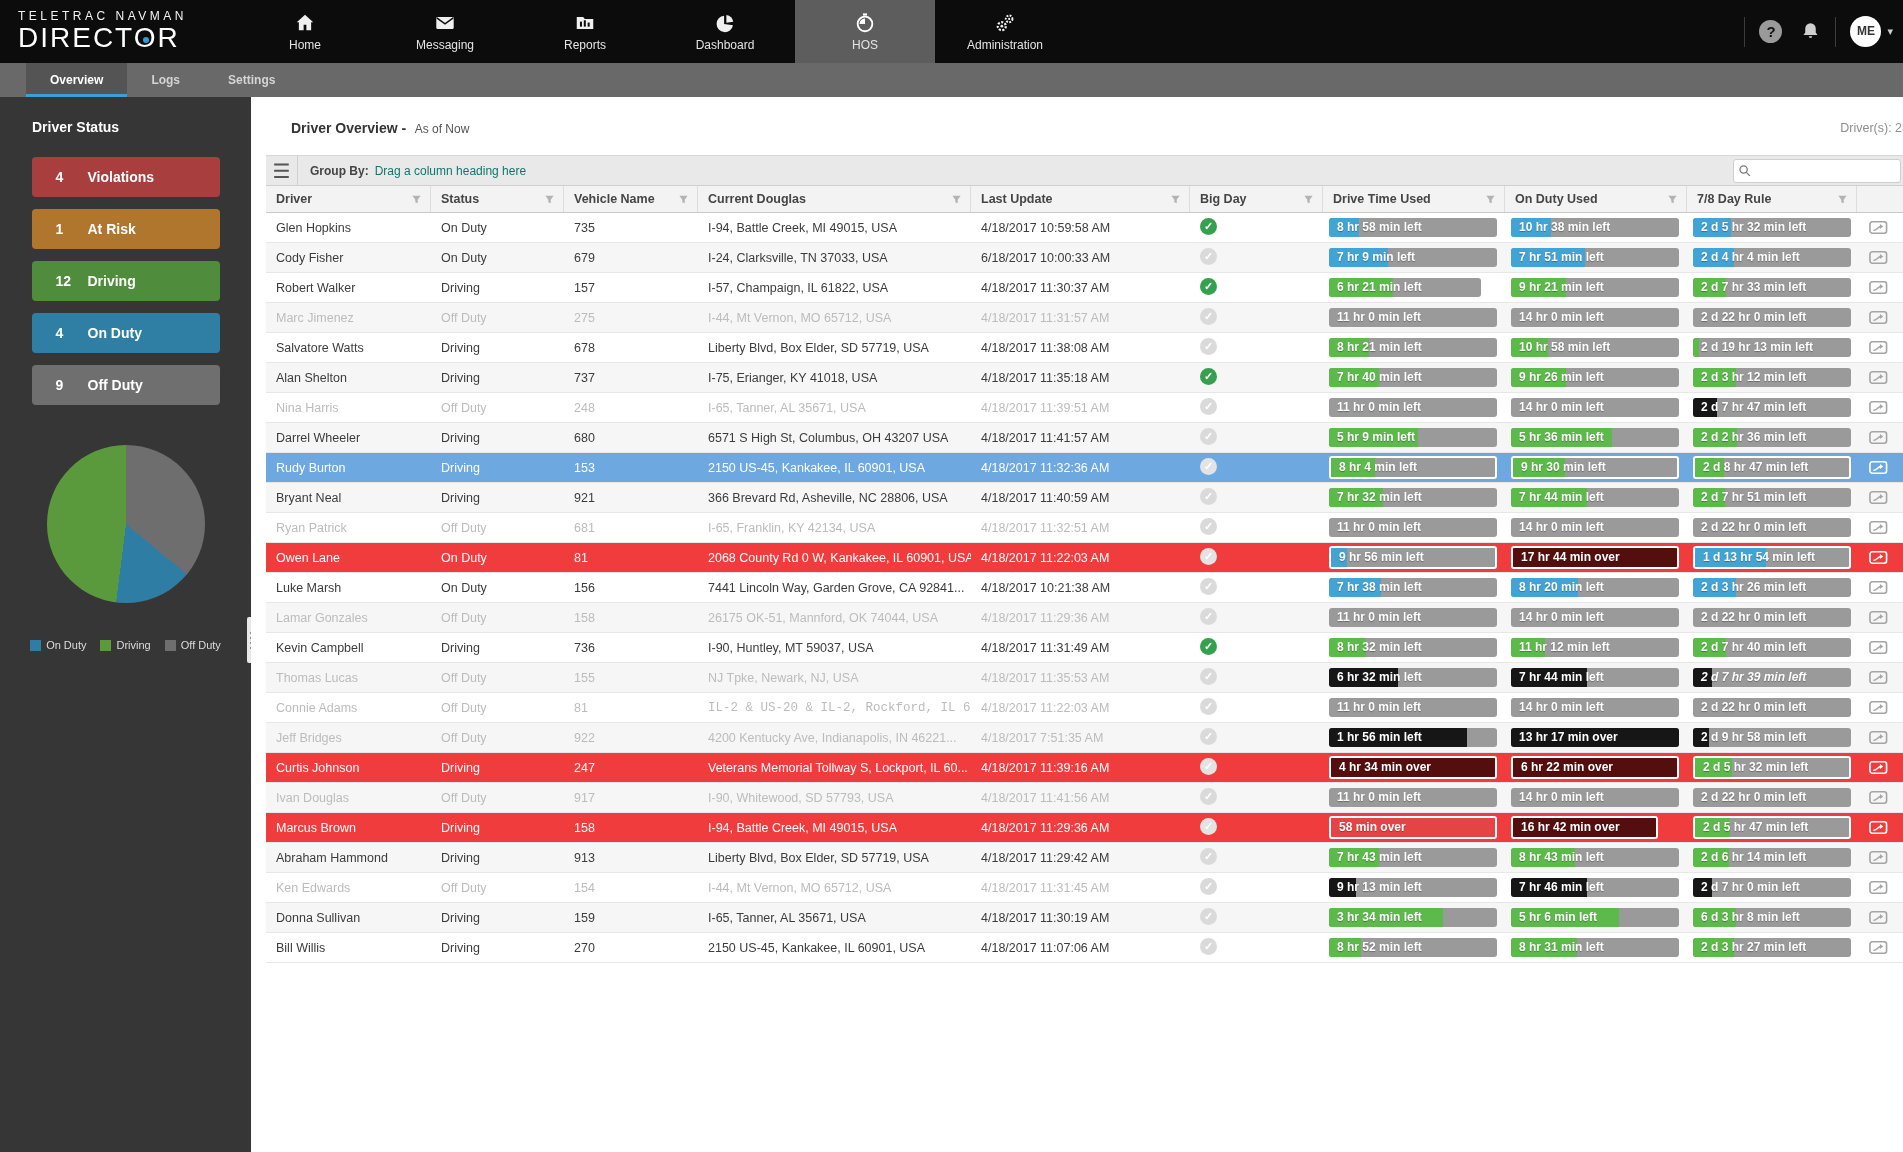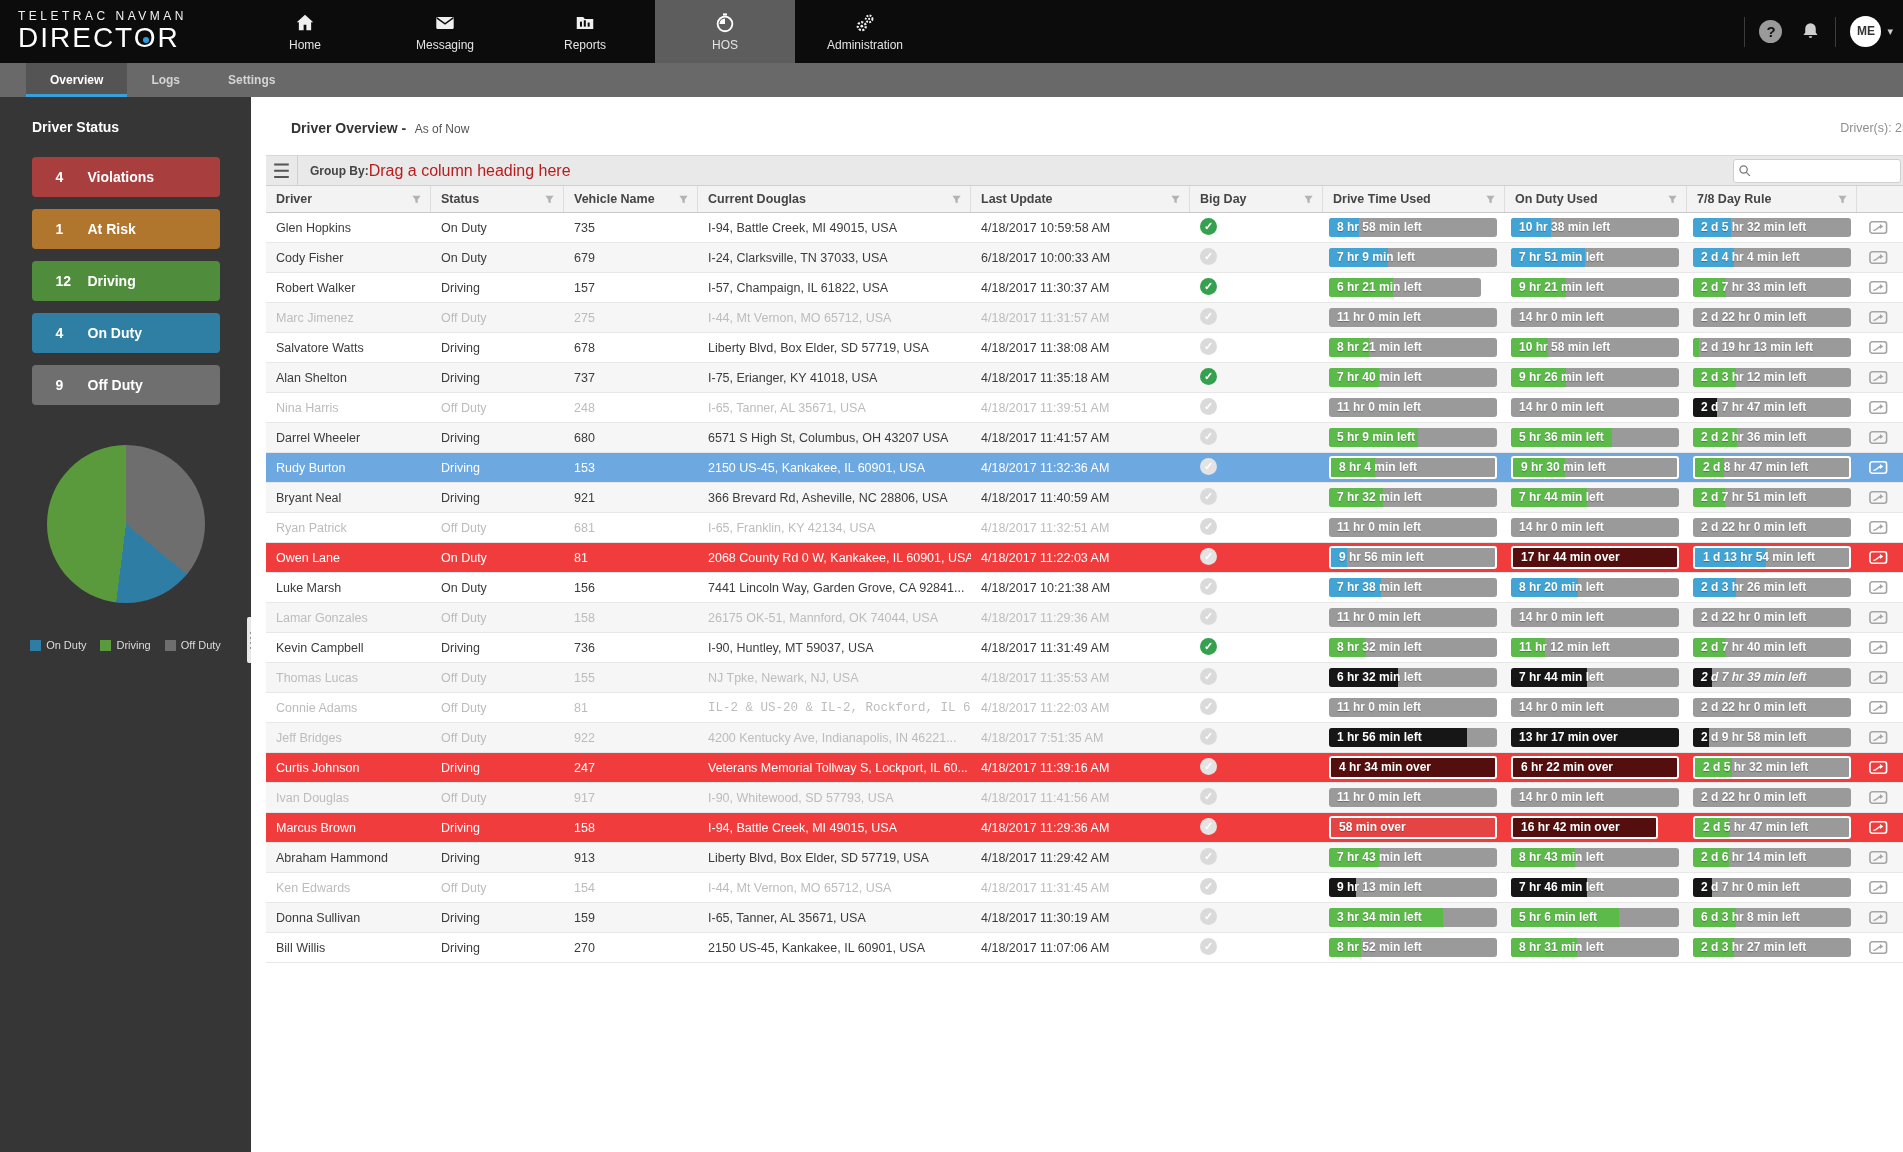--- a/index.html
+++ b/index.html
@@ -61,21 +61,21 @@
   .page-title-suffix { font-size:12px; color:#555; margin-left:4px; }
   .drivers-count { position:absolute; right:-6px; top:24px; font-size:12.5px; color:#8f8f8f; }
 
   .grid { margin:12px 0 0 15px; border-top:1px solid #d6d6d6; }
   .groupbar { height:30px; background:#e9e9e9; border-bottom:1px solid #cfcfcf;
     display:flex; align-items:center; position:relative; }
   .menu-box { width:32px; height:30px; border-right:1px solid #cfcfcf; display:flex;
     align-items:center; justify-content:center; cursor:pointer; }
   .menu-box span { font-size:20px; color:#555; line-height:20px; }
   .groupby-label { font-size:12px; font-weight:bold; color:#444; margin-left:12px; }
-  .groupby-hint { font-size:16px; color:#b91c1c; }
+  .groupby-hint { font-size:12px; color:#0f766e; margin-left:6px; }
   .searchbox { position:absolute; right:2px; top:3px; width:168px; height:24px; background:#fff;
     border:1px solid #cfcfcf; border-radius:3px; display:flex; align-items:center; }
   .searchbox svg { width:14px; height:14px; margin:0 4px; flex:none; }
   .searchbox input { border:none; outline:none; width:140px; font-size:12px;
     font-family:"Liberation Sans",sans-serif; background:transparent; }
 
   .thead { display:flex; height:27px; background:#f3f3f3; border-bottom:1px solid #c9c9c9; }
   .th { display:flex; align-items:center; padding-left:10px; font-size:12.5px; font-weight:bold;
     color:#454545; border-right:1px solid #ddd; cursor:pointer; }
   .th:last-child { border-right:none; }
@@ -138,20 +138,29 @@
       <div class="nav-item">
         <span class="nav-icon">
           <svg viewBox="0 0 24 24">
             <path d="M3 5.5h7l1.8 2H21v11H3z" fill="#f0f0f0"></path>
             <rect x="6.5" y="10.5" width="2.2" height="5.5" fill="#0c0c0c"></rect>
             <rect x="10.7" y="9" width="2.2" height="7" fill="#0c0c0c"></rect>
             <rect x="14.9" y="11.5" width="2.2" height="4.5" fill="#0c0c0c"></rect>
           </svg>
         </span>
         <span class="nav-label">Reports</span>
+      </div>
+      <div class="nav-item">
+        <span class="nav-icon">
+          <svg viewBox="0 0 24 24">
+            <path d="M11 4a9 9 0 1 0 9.7 10.5L11 13z" fill="#f0f0f0"></path>
+            <path d="M13.5 3.3a9 9 0 0 1 7.5 7.4l-7.5 1z" fill="#f0f0f0"></path>
+          </svg>
+        </span>
+        <span class="nav-label">Dashboard</span>
       </div>
       <div class="nav-item active">
         <span class="nav-icon">
           <svg viewBox="0 0 24 24">
             <rect x="9.8" y="1.5" width="4.4" height="2.4" fill="#fff"></rect>
             <circle cx="12" cy="13" r="8" fill="none" stroke="#fff" stroke-width="2"></circle>
             <path d="M12 13V7A6 6 0 0 0 6 13z" fill="#fff"></path>
           </svg>
         </span>
         <span class="nav-label">HOS</span>

